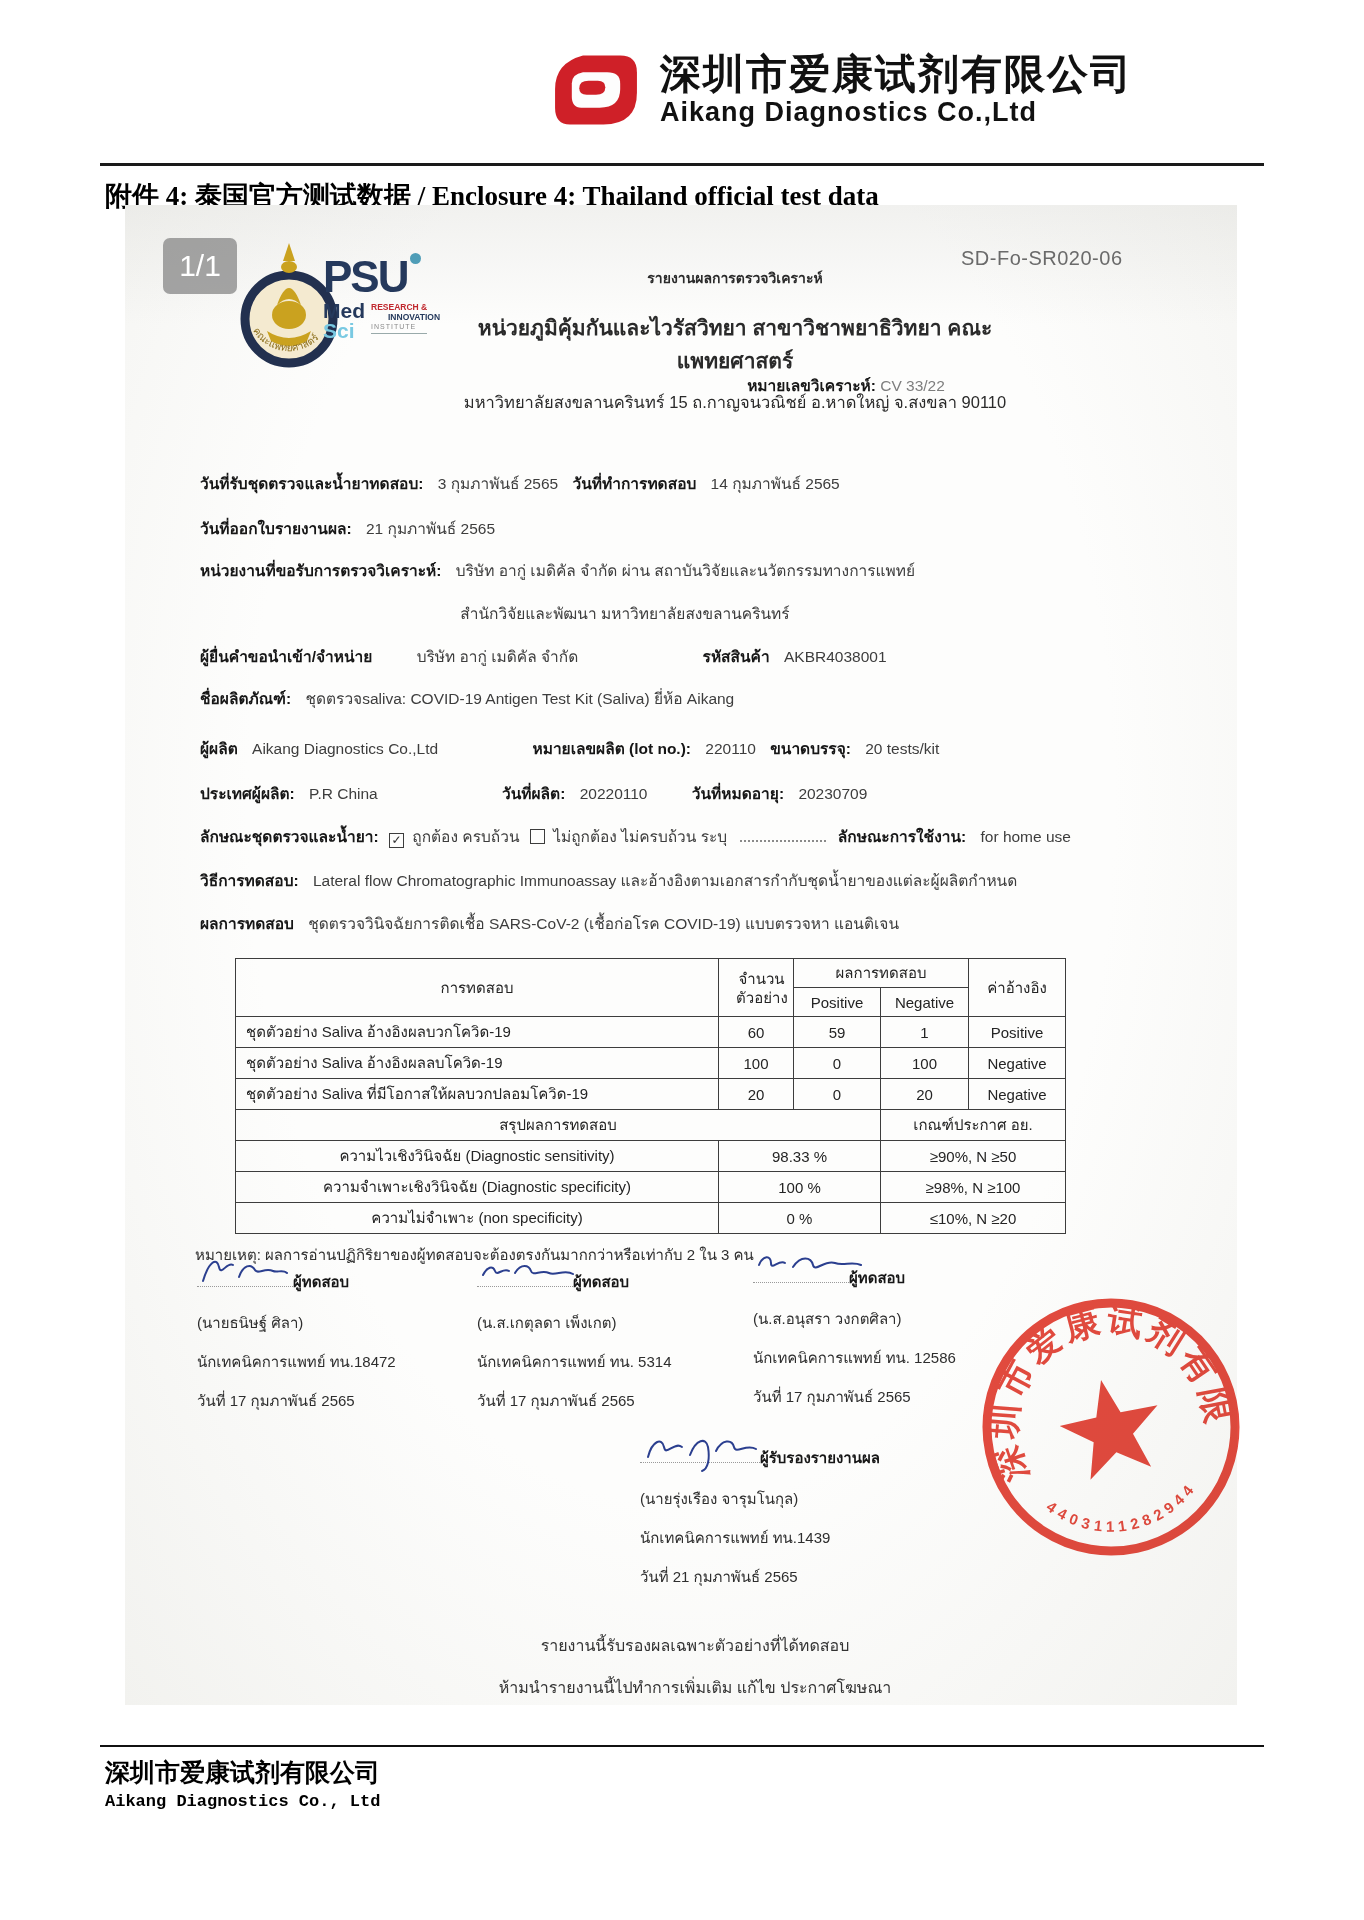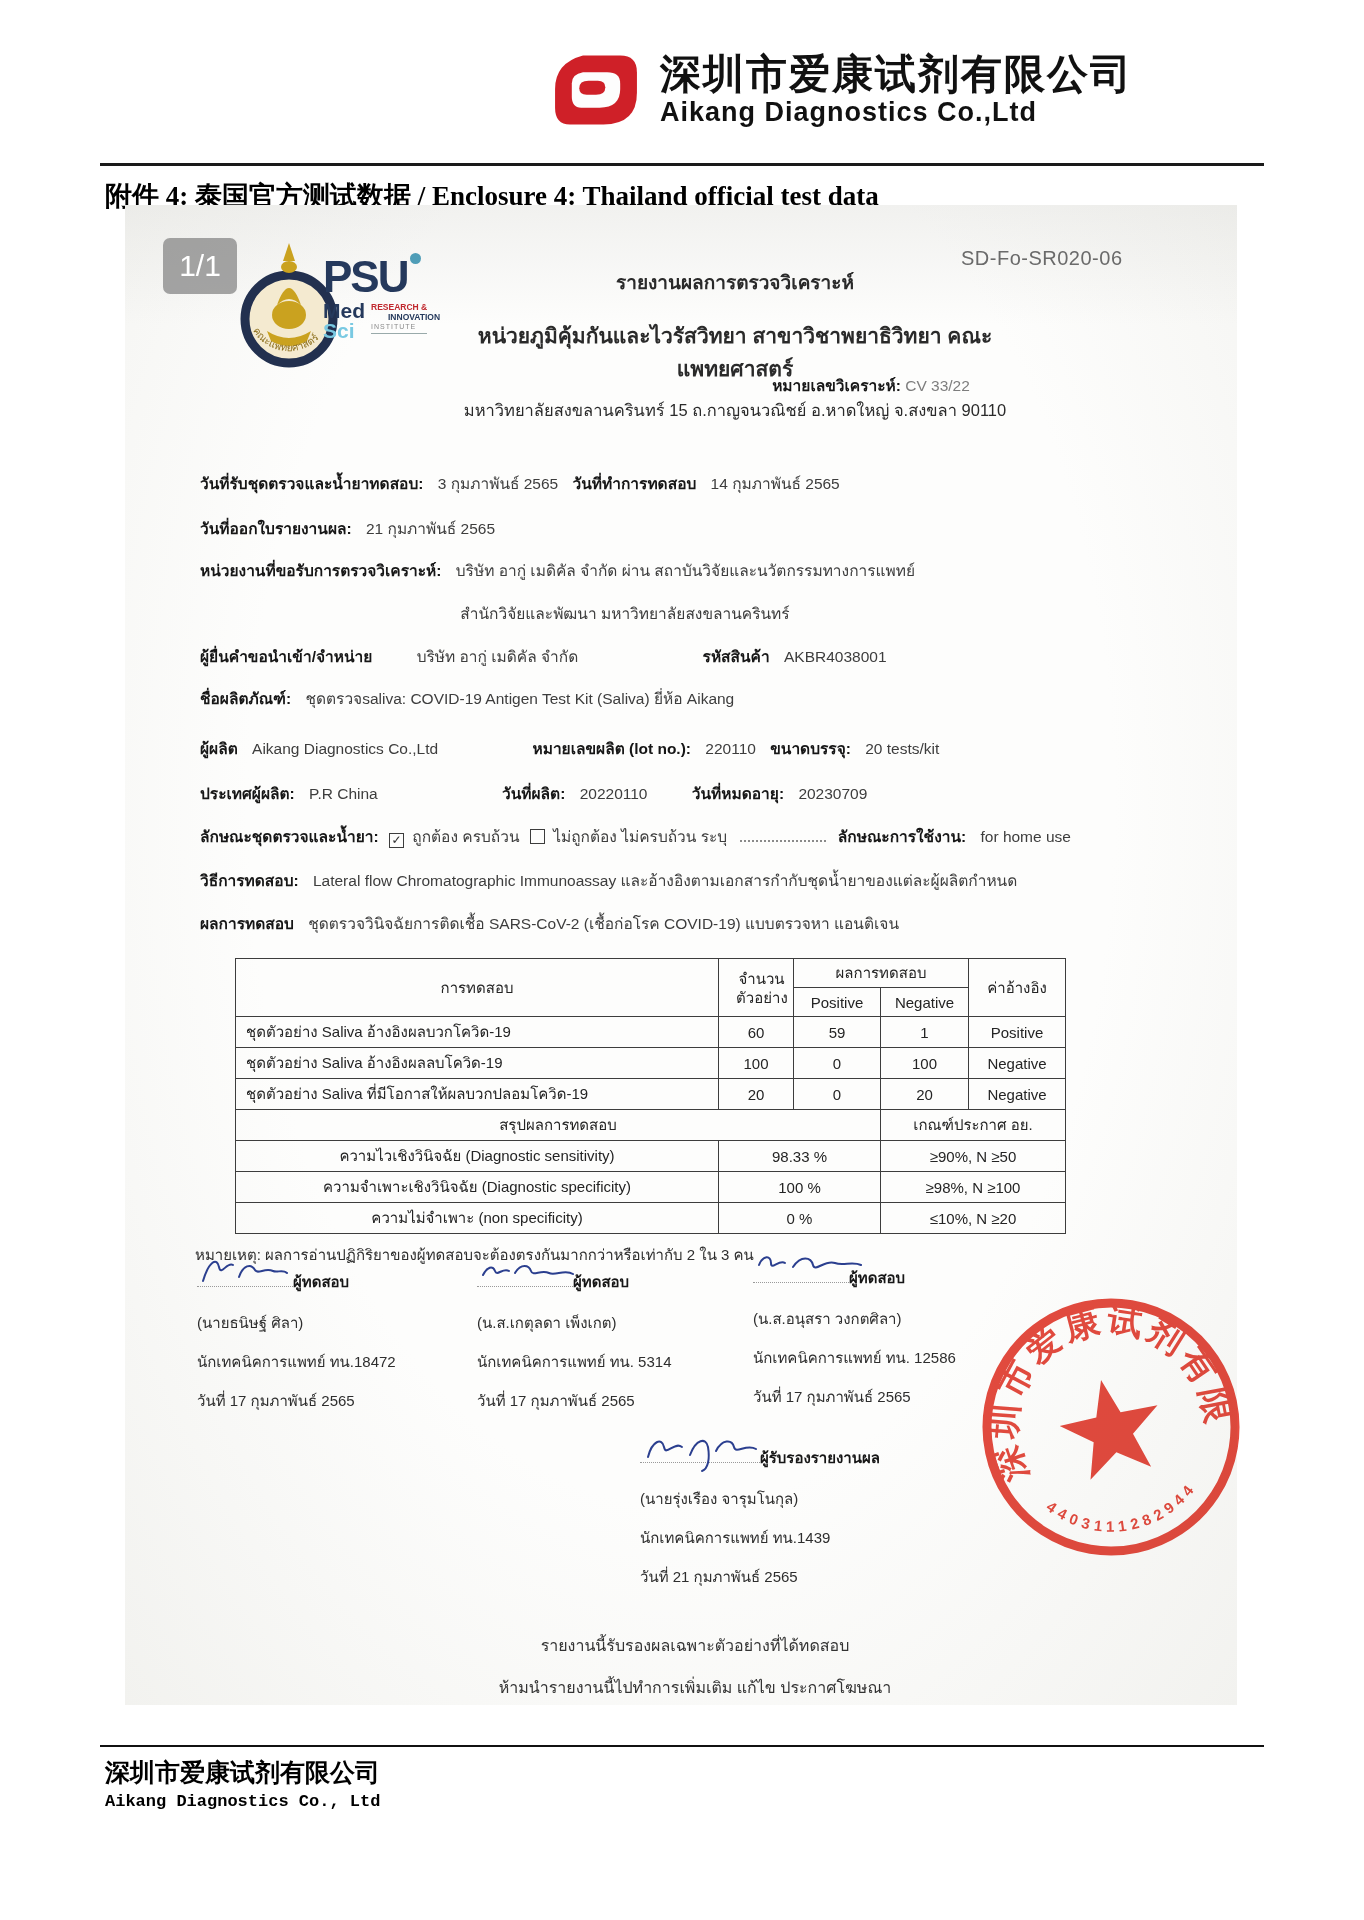--- a/index.html
+++ b/index.html
@@ -36,24 +36,24 @@
   .sci-word { font-size: 21px; font-weight: bold; color: #79c9e2; }
   .institute-words { line-height: 1.15; padding-top: 2px; }
   .inst-research { font-size: 8.5px; font-weight: bold; color: #c0272d; }
   .inst-innovation { font-size: 8.5px; font-weight: bold; color: #25395c; padding-left: 17px; }
   .inst-institute { font-size: 7px; color: #8a8a8a; letter-spacing: 1px; }
   .inst-line { width: 56px; border-top: 1px solid #9aa; margin-top: 2px; }
 
   .form-code { position: absolute; left: 836px; top: 42px; font-size: 20px; color: #6a6a6a; letter-spacing: 0.5px; }
 
   .report-head { position: absolute; left: 300px; top: 62px; width: 620px; text-align: center; color: #2a2a2a; }
-  .report-title { font-size: 19px; font-weight: bold; }
+  .report-title { font-size: 14px; font-weight: bold; }
   .report-subtitle { font-size: 21px; margin-top: 22px; font-weight: bold; }
   .report-address { font-size: 16.5px; margin-top: 12px; }
-  .analysis-no { position: absolute; left: 601px; top: 168px; width: 290px; text-align: center; font-size: 15.5px; }
+  .analysis-no { position: absolute; left: 576px; top: 168px; width: 290px; text-align: center; font-size: 15.5px; }
   .analysis-no b { color: #171717; }
   .analysis-no span { color: #7d7d7d; }
 
   
   .fline { position: absolute; left: 75px; right: 40px; font-size: 15.5px; color: #3d3d3d; white-space: nowrap; }
   .fline b { color: #161616; }
   .fline.center { text-align: center; right: 187px; }
   .gap1 { margin-left: 10px; } .gap2 { margin-left: 40px; } .gap3 { margin-left: 90px; } .gap4 { margin-left: 120px; }
   .cbox { display: inline-block; width: 15px; height: 15px; border: 1.6px solid #3c3c3c; vertical-align: -2px;
           font-size: 12px; line-height: 12px; text-align: center; color: #2e2e2e; margin: 0 4px 0 6px; }

